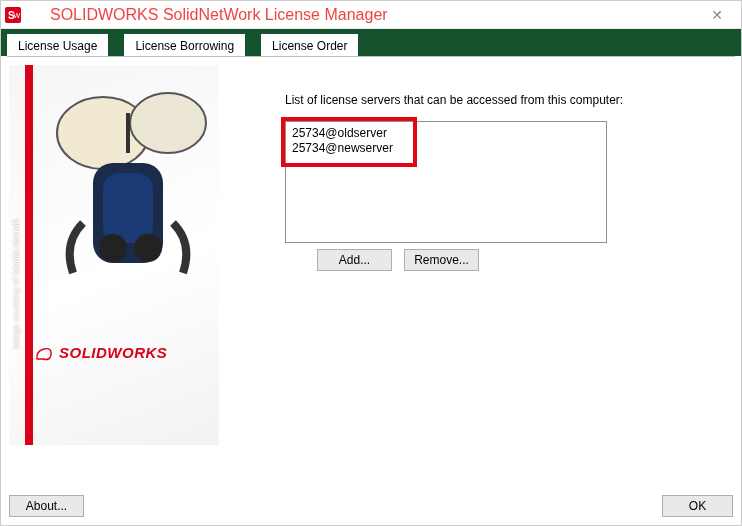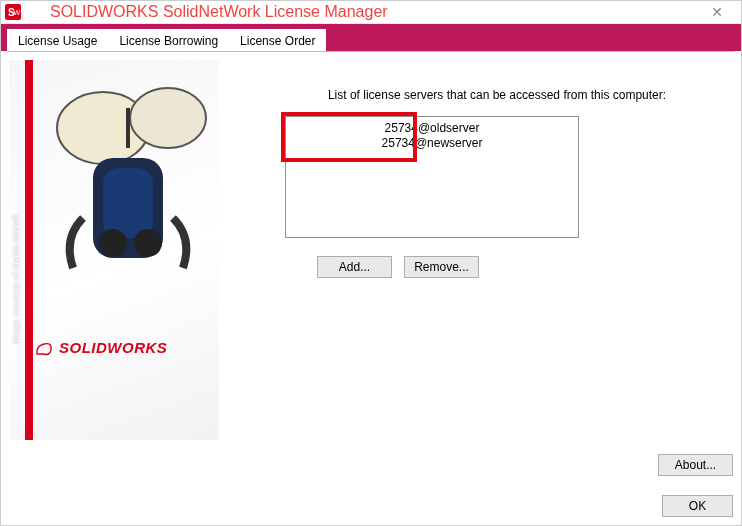--- a/index.html
+++ b/index.html
@@ -51,22 +51,22 @@
     .content {
       flex: 1;
       display: flex;
       flex-direction: column;
       position: relative;
     }
     .tabbar {
       display: flex;
       align-items: flex-end;
       padding: 4px 6px 0 6px;
-      gap: 0;
-      background: #be185d;
+      gap: 16px;
+      background: #14532d;
     }
     .tab {
       padding: 4px 10px;
       font-size: 12px;
       color: #000;
       border: 1px solid transparent;
       border-bottom: none;
       background: #fff;
       cursor: pointer;
       position: relative;
@@ -141,68 +141,66 @@
       background: #2a5ea0;
       display: inline-flex; align-items:center; justify-content:center;
     }
     .leftimg .flexnet .tm { font-size: 8px; font-weight: 400; position: relative; top: -5px; }
     .leftimg svg.hero { position:absolute; left:24px; top:8px; right:0; width:186px; height:260px; }
 
     .rightpanel {
       flex: 1;
       padding: 28px 24px 0 58px;
       position: relative;
-      text-align: center;
     }
     .rightpanel .caption {
       font-size: 12px;
       color: #000;
       margin-bottom: 14px;
     }
     .listbox {
-      width: 294px;
+      width: 322px;
       height: 122px;
       border: 1px solid #8f8f8f;
       padding: 4px 6px;
       font-family: "Segoe UI", Tahoma, Arial, sans-serif;
       font-size: 12px;
       color: #000;
       background: #fff;
       position: relative;
     }
     .listbox div { line-height: 15px; }
     .highlight {
       position: absolute;
       border: 4px solid #e30613;
       pointer-events: none;
     }
     .btnrow {
-      margin-top: 18px;
+      margin-top: 6px;
       display: flex;
       gap: 12px;
       padding-left: 32px;
     }
     .btn {
       width: 75px;
       height: 22px;
       border: 1px solid #adadad;
       background: #e9e9e9;
       font-size: 12px;
       display: inline-flex;
       align-items: center;
       justify-content: center;
       cursor: pointer;
     }
     .footer {
       display: flex;
       justify-content: space-between;
-      align-items: flex-end;
+      align-items: flex-start;
       padding: 6px 8px 8px 8px;
-      gap: 19px;
-      flex-direction: column;
+      gap: 4px;
     }
   </style>
 </head>
 <body>
 
 <div class="window">
   <div class="titlebar">
     <span class="app-icon">
       <svg width="16" height="16" viewBox="0 0 16 16">
         <rect x="0" y="0" width="16" height="16" rx="2" fill="#d8001a"></rect>

